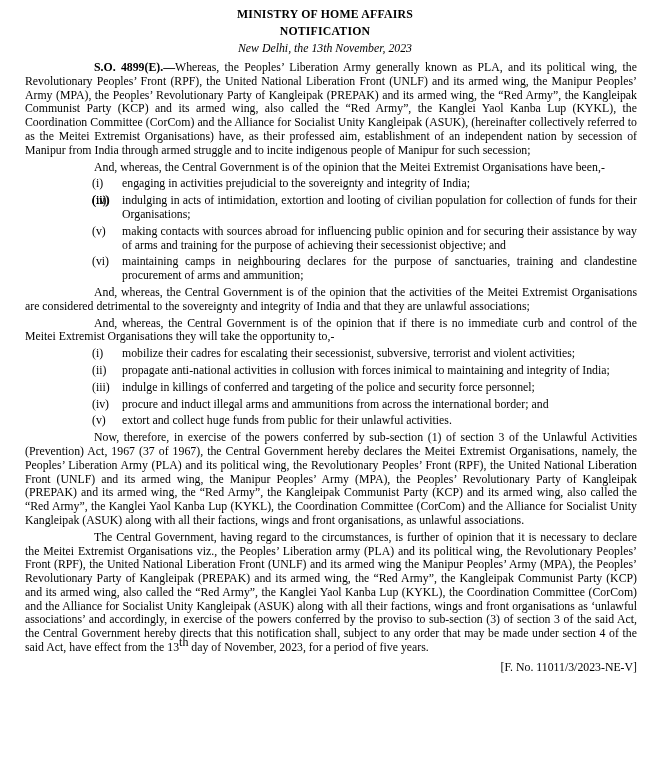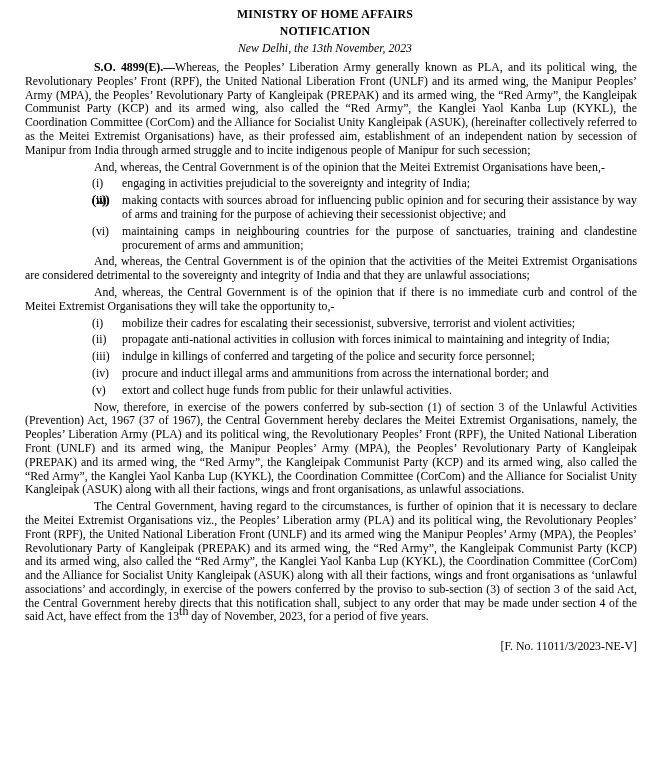--- a/index.html
+++ b/index.html
@@ -25,44 +25,44 @@
     line-height: 13.8px;
   }
   .list-item {
     position: relative;
     padding-left: 109px;
     margin: 3px 0 0 0;
     text-align: justify;
     line-height: 13.8px;
   }
   .list-item .num { position: absolute; left: 79px; top: 0; }
-  .sig-block { margin-top: 15px; }
+  .sig-block { margin-top: 5px; }
   .sig-line { text-align: right; line-height: 15.5px; }
   sup.th { font-size: 12px; vertical-align: super; line-height: 0; }
 </style>
 </head>
 <body>
 
 <div class="page">
 
   <div class="center bold header-line">MINISTRY OF HOME AFFAIRS</div>
   <div class="center bold header-line">NOTIFICATION</div>
   <div class="center dateline">New Delhi, the  13th November, 2023</div>
 
   <p class="para"><span class="bold">S.O.  4899(E).—</span><span>Whereas,  the Peoples’ Liberation Army generally known as PLA, and its political wing, the Revolutionary Peoples’ Front (RPF), the United National Liberation Front (UNLF) and its armed wing, the Manipur Peoples’ Army (MPA), the Peoples’ Revolutionary Party of Kangleipak (PREPAK) and its armed wing, the “Red Army”, the Kangleipak Communist Party (KCP) and its armed wing, also called the “Red Army”, the Kanglei Yaol Kanba Lup (KYKL), the Coordination Committee (CorCom) and the Alliance for Socialist Unity Kangleipak (ASUK), (hereinafter collectively referred to as the Meitei Extremist Organisations) have, as their professed aim, establishment of an independent nation by secession of Manipur from India through armed struggle and to incite indigenous people of Manipur for such secession;</span></p>
 
   <p class="para">And, whereas, the Central Government is of the opinion that the Meitei Extremist Organisations have been,-</p>
 
   <div>
     <div class="list-item"><span class="num">(i)</span><span>engaging in activities prejudicial to the sovereignty and integrity of India;</span></div>
     <div class="list-item"><span class="num">(ii)</span></div>
     <div class="list-item"><span class="num">(iii)</span></div>
-    <div class="list-item"><span class="num">(iv)</span></div>
+    <div class="list-item"><span class="num">(iv)</span><span>indulging in acts of intimidation, extortion and looting of civilian population for collection of funds for their Organisations;</span></div>
     <div class="list-item"><span class="num">(v)</span><span>making contacts with sources abroad for influencing public opinion and for securing their assistance by way of arms and training for the purpose of achieving their secessionist objective; and</span></div>
-    <div class="list-item"><span class="num">(vi)</span><span>maintaining camps in neighbouring countries for the purpose of sanctuaries, training and clandestine procurement of arms and ammunition;</span></div>
+    <div class="list-item"><span class="num">(vi)</span><span>maintaining camps in neighbouring declares for the purpose of sanctuaries, training and clandestine procurement of arms and ammunition;</span></div>
   </div>
 
   <p class="para">And, whereas, the Central Government is of the opinion that the activities of the Meitei Extremist Organisations are considered detrimental to the sovereignty and integrity of India and that they are unlawful associations;</p>
 
   <p class="para">And, whereas, the Central Government is of the opinion that if there is no immediate curb and control of the Meitei Extremist Organisations they will take the opportunity to,-</p>
 
   <div>
     <div class="list-item"><span class="num">(i)</span><span>mobilize their cadres for escalating their secessionist, subversive, terrorist and violent activities;</span></div>
     <div class="list-item"><span class="num">(ii)</span><span>propagate anti-national activities in collusion with forces inimical to maintaining and integrity of India;</span></div>
     <div class="list-item"><span class="num">(iii)</span><span>indulge in killings of conferred and targeting of the police and security force personnel;</span></div>

